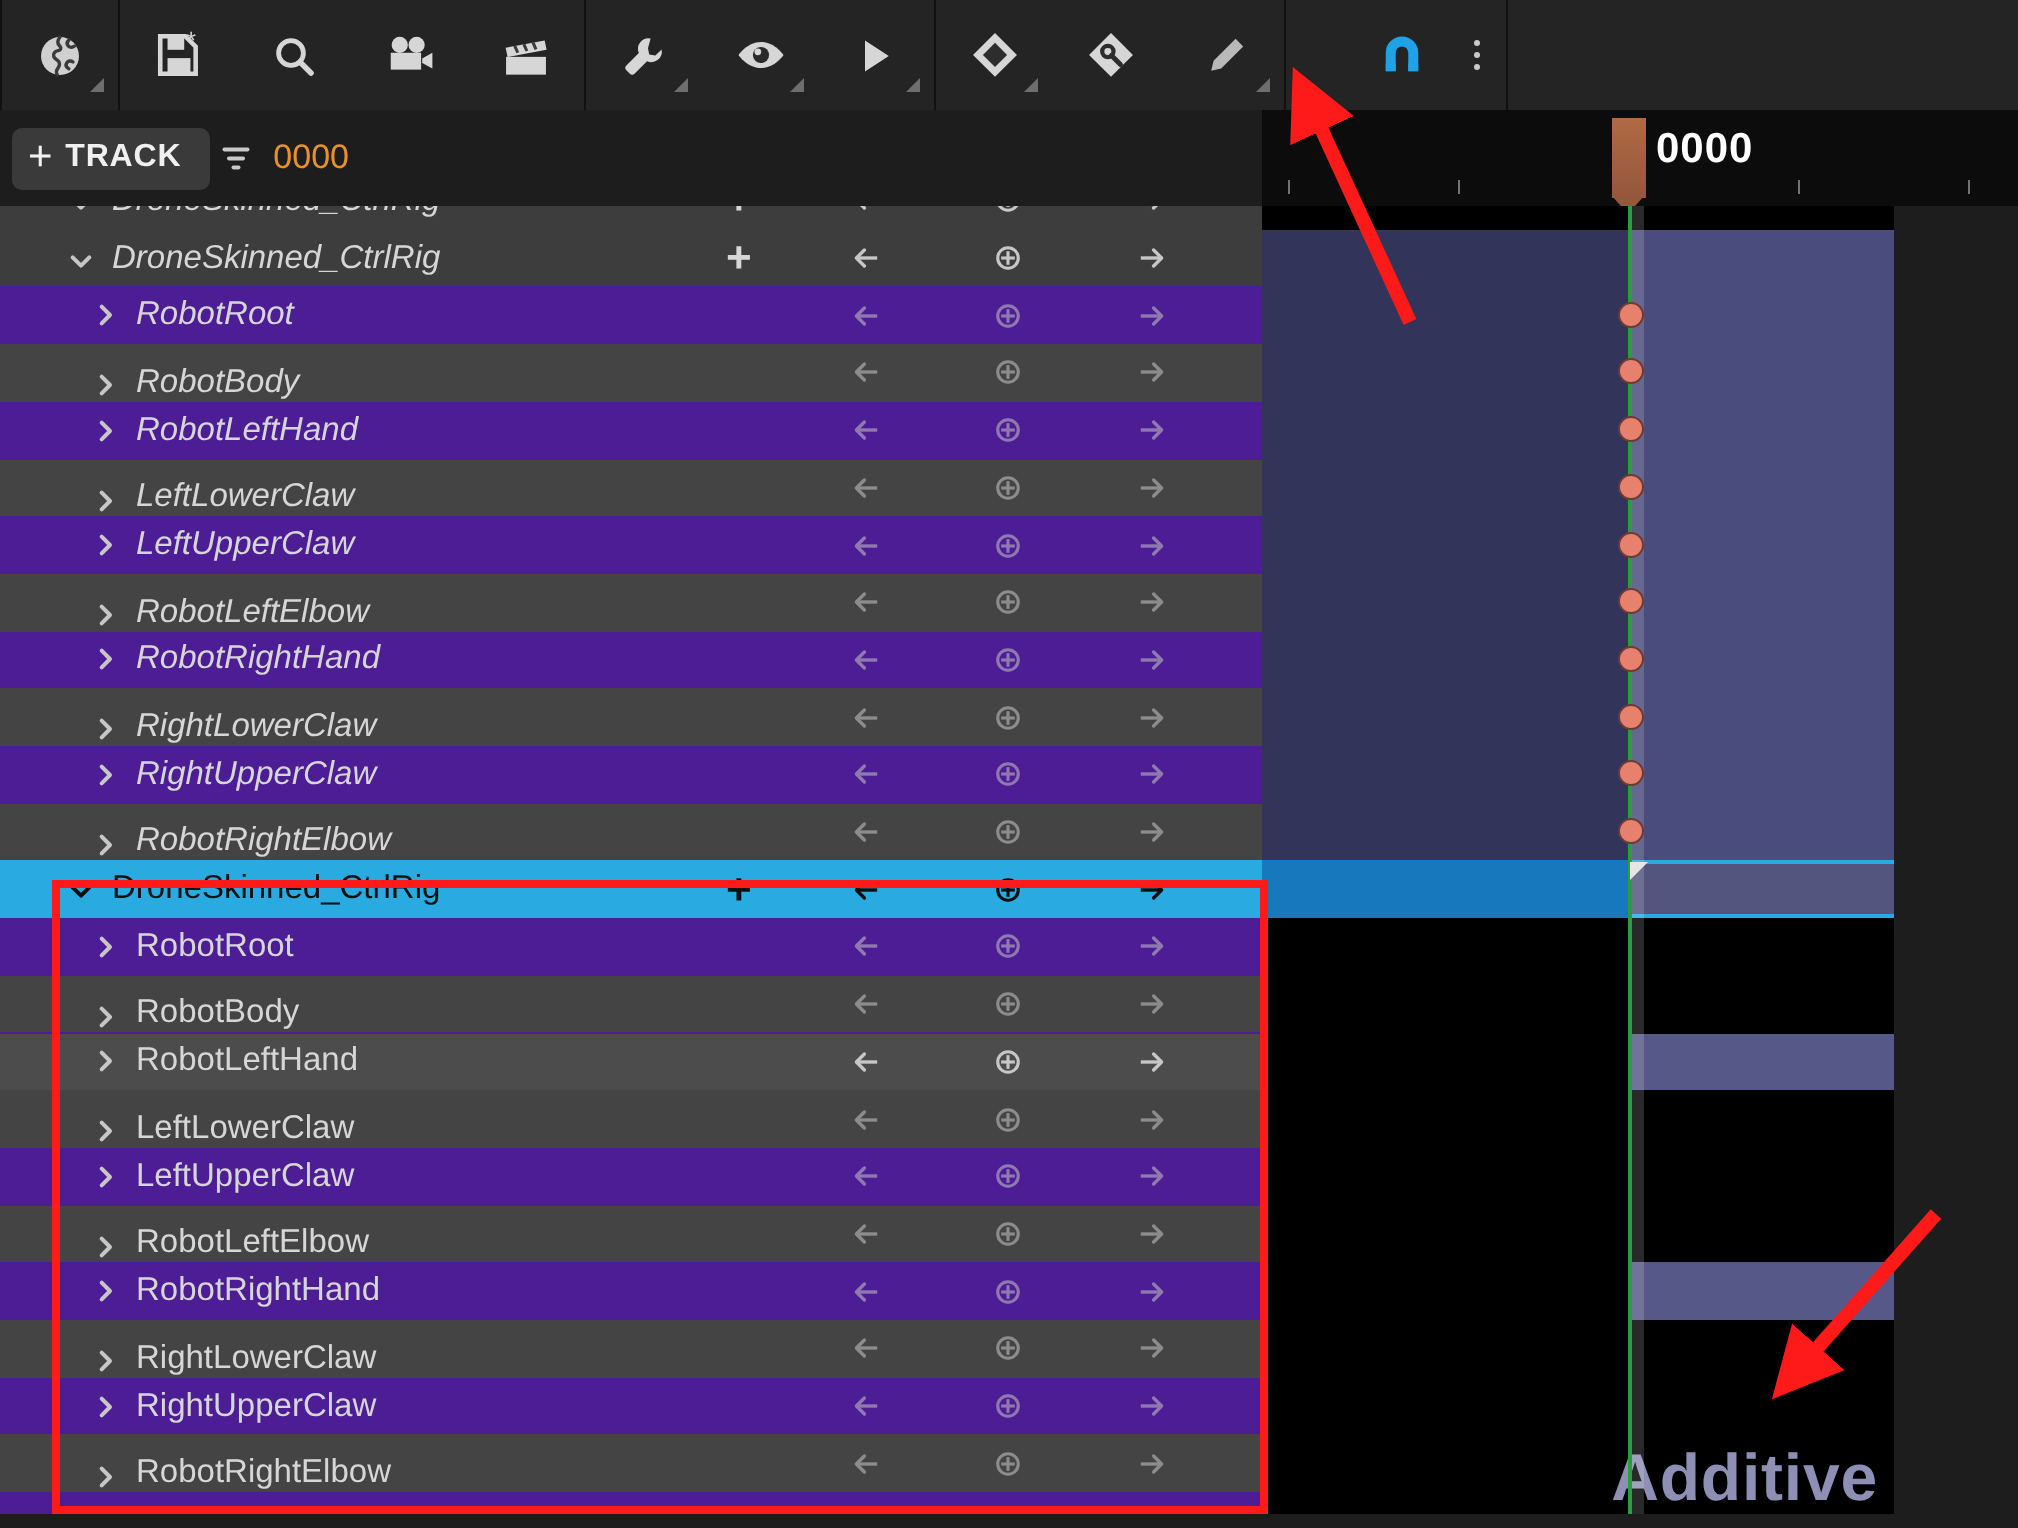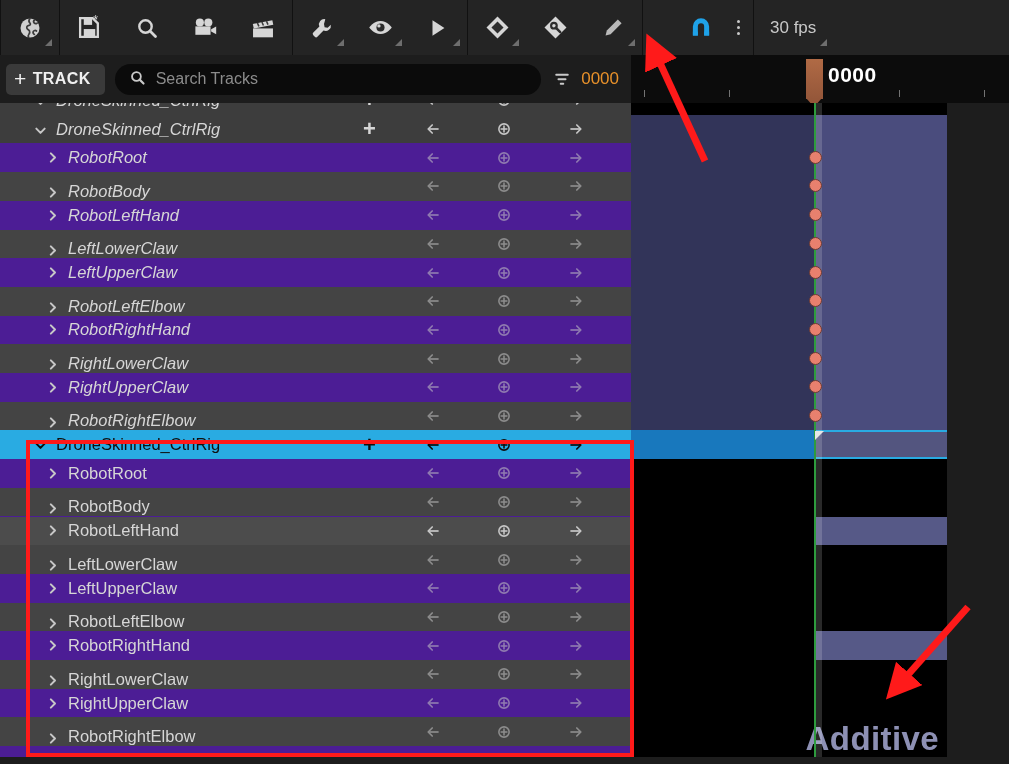--- a/index.html
+++ b/index.html
@@ -280,39 +280,26 @@
         </svg>
       </div>
       <div class="tb-dots">
         <i></i>
         <i></i>
         <i></i>
       </div>
     </div>
     <div class="tb-sep"></div>
 
-    <div class="tb-fps">
-      <span>30 fps</span>
-      <span class="tb-corner"></span>
-    </div>
   </div>
 
   <div class="searchrow">
     <div class="track-btn">
       <span class="plus-glyph">+</span>
       <span>TRACK</span>
-    </div>
-    <div class="search-wrap">
-      <span>
-        <svg width="17" height="17" viewBox="0 0 24 24">
-          <circle cx="10.5" cy="10.5" r="6.2" fill="none" stroke="#c9c9c9" stroke-width="2.6"></circle>
-          <line x1="15" y1="15" x2="20.5" y2="20.5" stroke="#c9c9c9" stroke-width="3" stroke-linecap="round"></line>
-        </svg>
-      </span>
-      <input type="text" value="" placeholder="Search Tracks" style="">
     </div>
     <div class="filter-icon">
       <svg width="18" height="18" viewBox="0 0 24 24">
         <rect x="3" y="5" width="18" height="2.6" rx="1.2" fill="#c9c9c9"></rect>
         <rect x="6" y="11" width="12" height="2.6" rx="1.2" fill="#c9c9c9"></rect>
         <rect x="9" y="17" width="6" height="2.6" rx="1.2" fill="#c9c9c9"></rect>
       </svg>
     </div>
     <div class="frame-readout">0000</div>
   </div>

